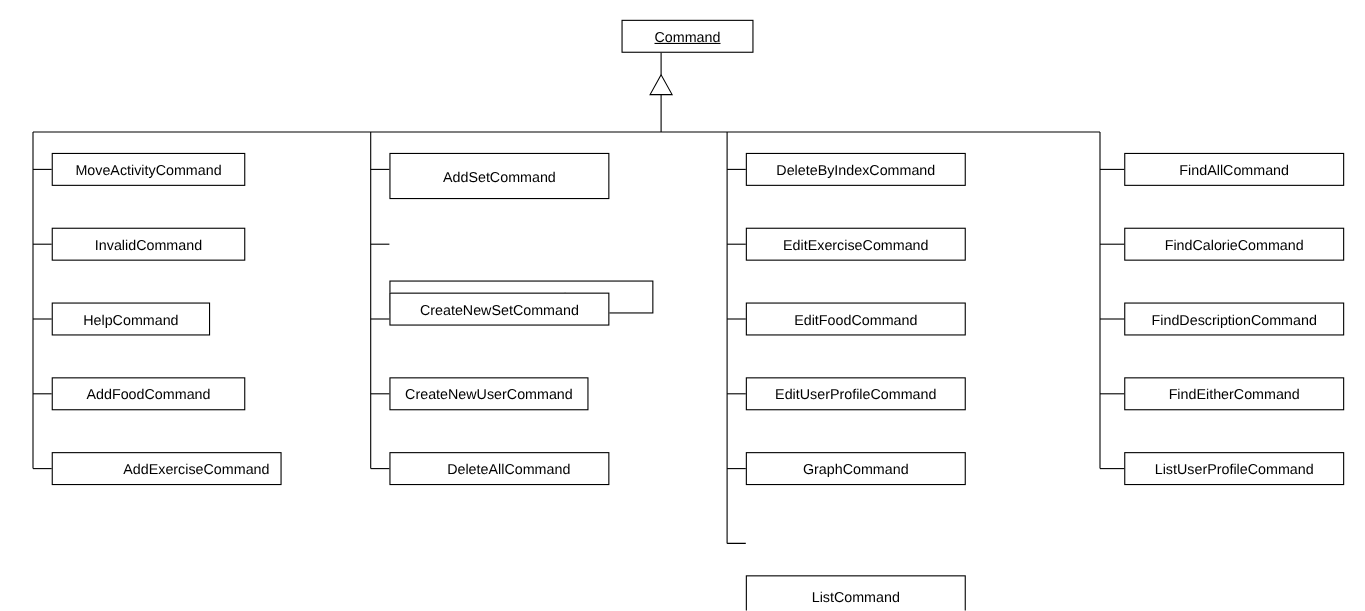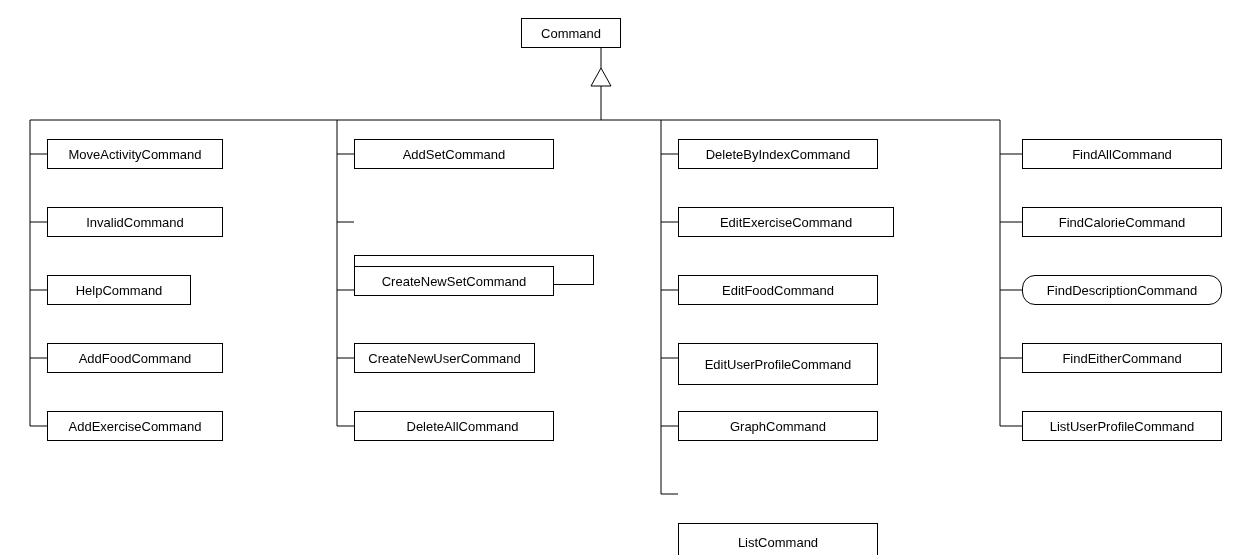--- a/index.html
+++ b/index.html
@@ -39,82 +39,82 @@
   }
   svg.lines polygon {
     stroke: #000;
     stroke-width: 1;
     fill: #fff;
   }
 </style>
 </head>
 <body>
 
-<div class="box" style="left:521px; top:18px; width:100px; height:30px;">
+<div class="box" style="left:565px; top:18px; width:120px; height:30px;text-decoration:underline;">
   <span>Command</span>
 </div>
 
 <div class="box" style="left:47px; top:139px; width:176px; height:30px;">
   <span>MoveActivityCommand</span>
 </div>
 <div class="box" style="left:47px; top:207px; width:176px; height:30px;">
   <span>InvalidCommand</span>
 </div>
 <div class="box" style="left:47px; top:275px; width:144px; height:30px;">
   <span>HelpCommand</span>
 </div>
 <div class="box" style="left:47px; top:343px; width:176px; height:30px;">
   <span>AddFoodCommand</span>
 </div>
-<div class="box" style="left:47px; top:411px; width:176px; height:30px;">
+<div class="box" style="left:47px; top:411px; width:209px; height:30px;justify-content:flex-end;">
   <span>AddExerciseCommand</span>
 </div>
 
-<div class="box" style="left:354px; top:139px; width:200px; height:30px;">
+<div class="box" style="left:354px; top:139px; width:200px; height:42px;">
   <span>AddSetCommand</span>
 </div>
 <div class="box" style="left:354px; top:207px; width:240px; height:30px;margin-top:48px;">
   <span>ByeCommand</span>
 </div>
 <div class="box" style="left:354px; top:266px; width:200px; height:30px;">
   <span>CreateNewSetCommand</span>
 </div>
 <div class="box" style="left:354px; top:343px; width:181px; height:30px;">
   <span>CreateNewUserCommand</span>
 </div>
 <div class="box" style="left:354px; top:411px; width:200px; height:30px;padding-left:27px;">
   <span>DeleteAllCommand</span>
 </div>
 
 <div class="box" style="left:678px; top:139px; width:200px; height:30px;">
   <span>DeleteByIndexCommand</span>
 </div>
-<div class="box" style="left:678px; top:207px; width:216px; height:30px;text-align:center;">
+<div class="box" style="left:678px; top:207px; width:200px; height:30px;text-align:center;">
   <span>EditExerciseCommand</span>
 </div>
 <div class="box" style="left:678px; top:275px; width:200px; height:30px;">
   <span>EditFoodCommand</span>
 </div>
-<div class="box" style="left:678px; top:343px; width:200px; height:42px;">
+<div class="box" style="left:678px; top:343px; width:200px; height:30px;">
   <span>EditUserProfileCommand</span>
 </div>
 <div class="box" style="left:678px; top:411px; width:200px; height:30px;">
   <span>GraphCommand</span>
 </div>
 <div class="box" style="left:678px; top:479px; width:200px; height:38px;margin-top:44px;">
   <span>ListCommand</span>
 </div>
 
 <div class="box" style="left:1022px; top:139px; width:200px; height:30px;">
   <span>FindAllCommand</span>
 </div>
 <div class="box" style="left:1022px; top:207px; width:200px; height:30px;">
   <span>FindCalorieCommand</span>
 </div>
-<div class="box" style="left:1022px; top:275px; width:200px; height:30px;border-radius:13px;">
+<div class="box" style="left:1022px; top:275px; width:200px; height:30px;">
   <span>FindDescriptionCommand</span>
 </div>
 <div class="box" style="left:1022px; top:343px; width:200px; height:30px;">
   <span>FindEitherCommand</span>
 </div>
 <div class="box" style="left:1022px; top:411px; width:200px; height:30px;">
   <span>ListUserProfileCommand</span>
 </div>
 
 <svg class="lines">

